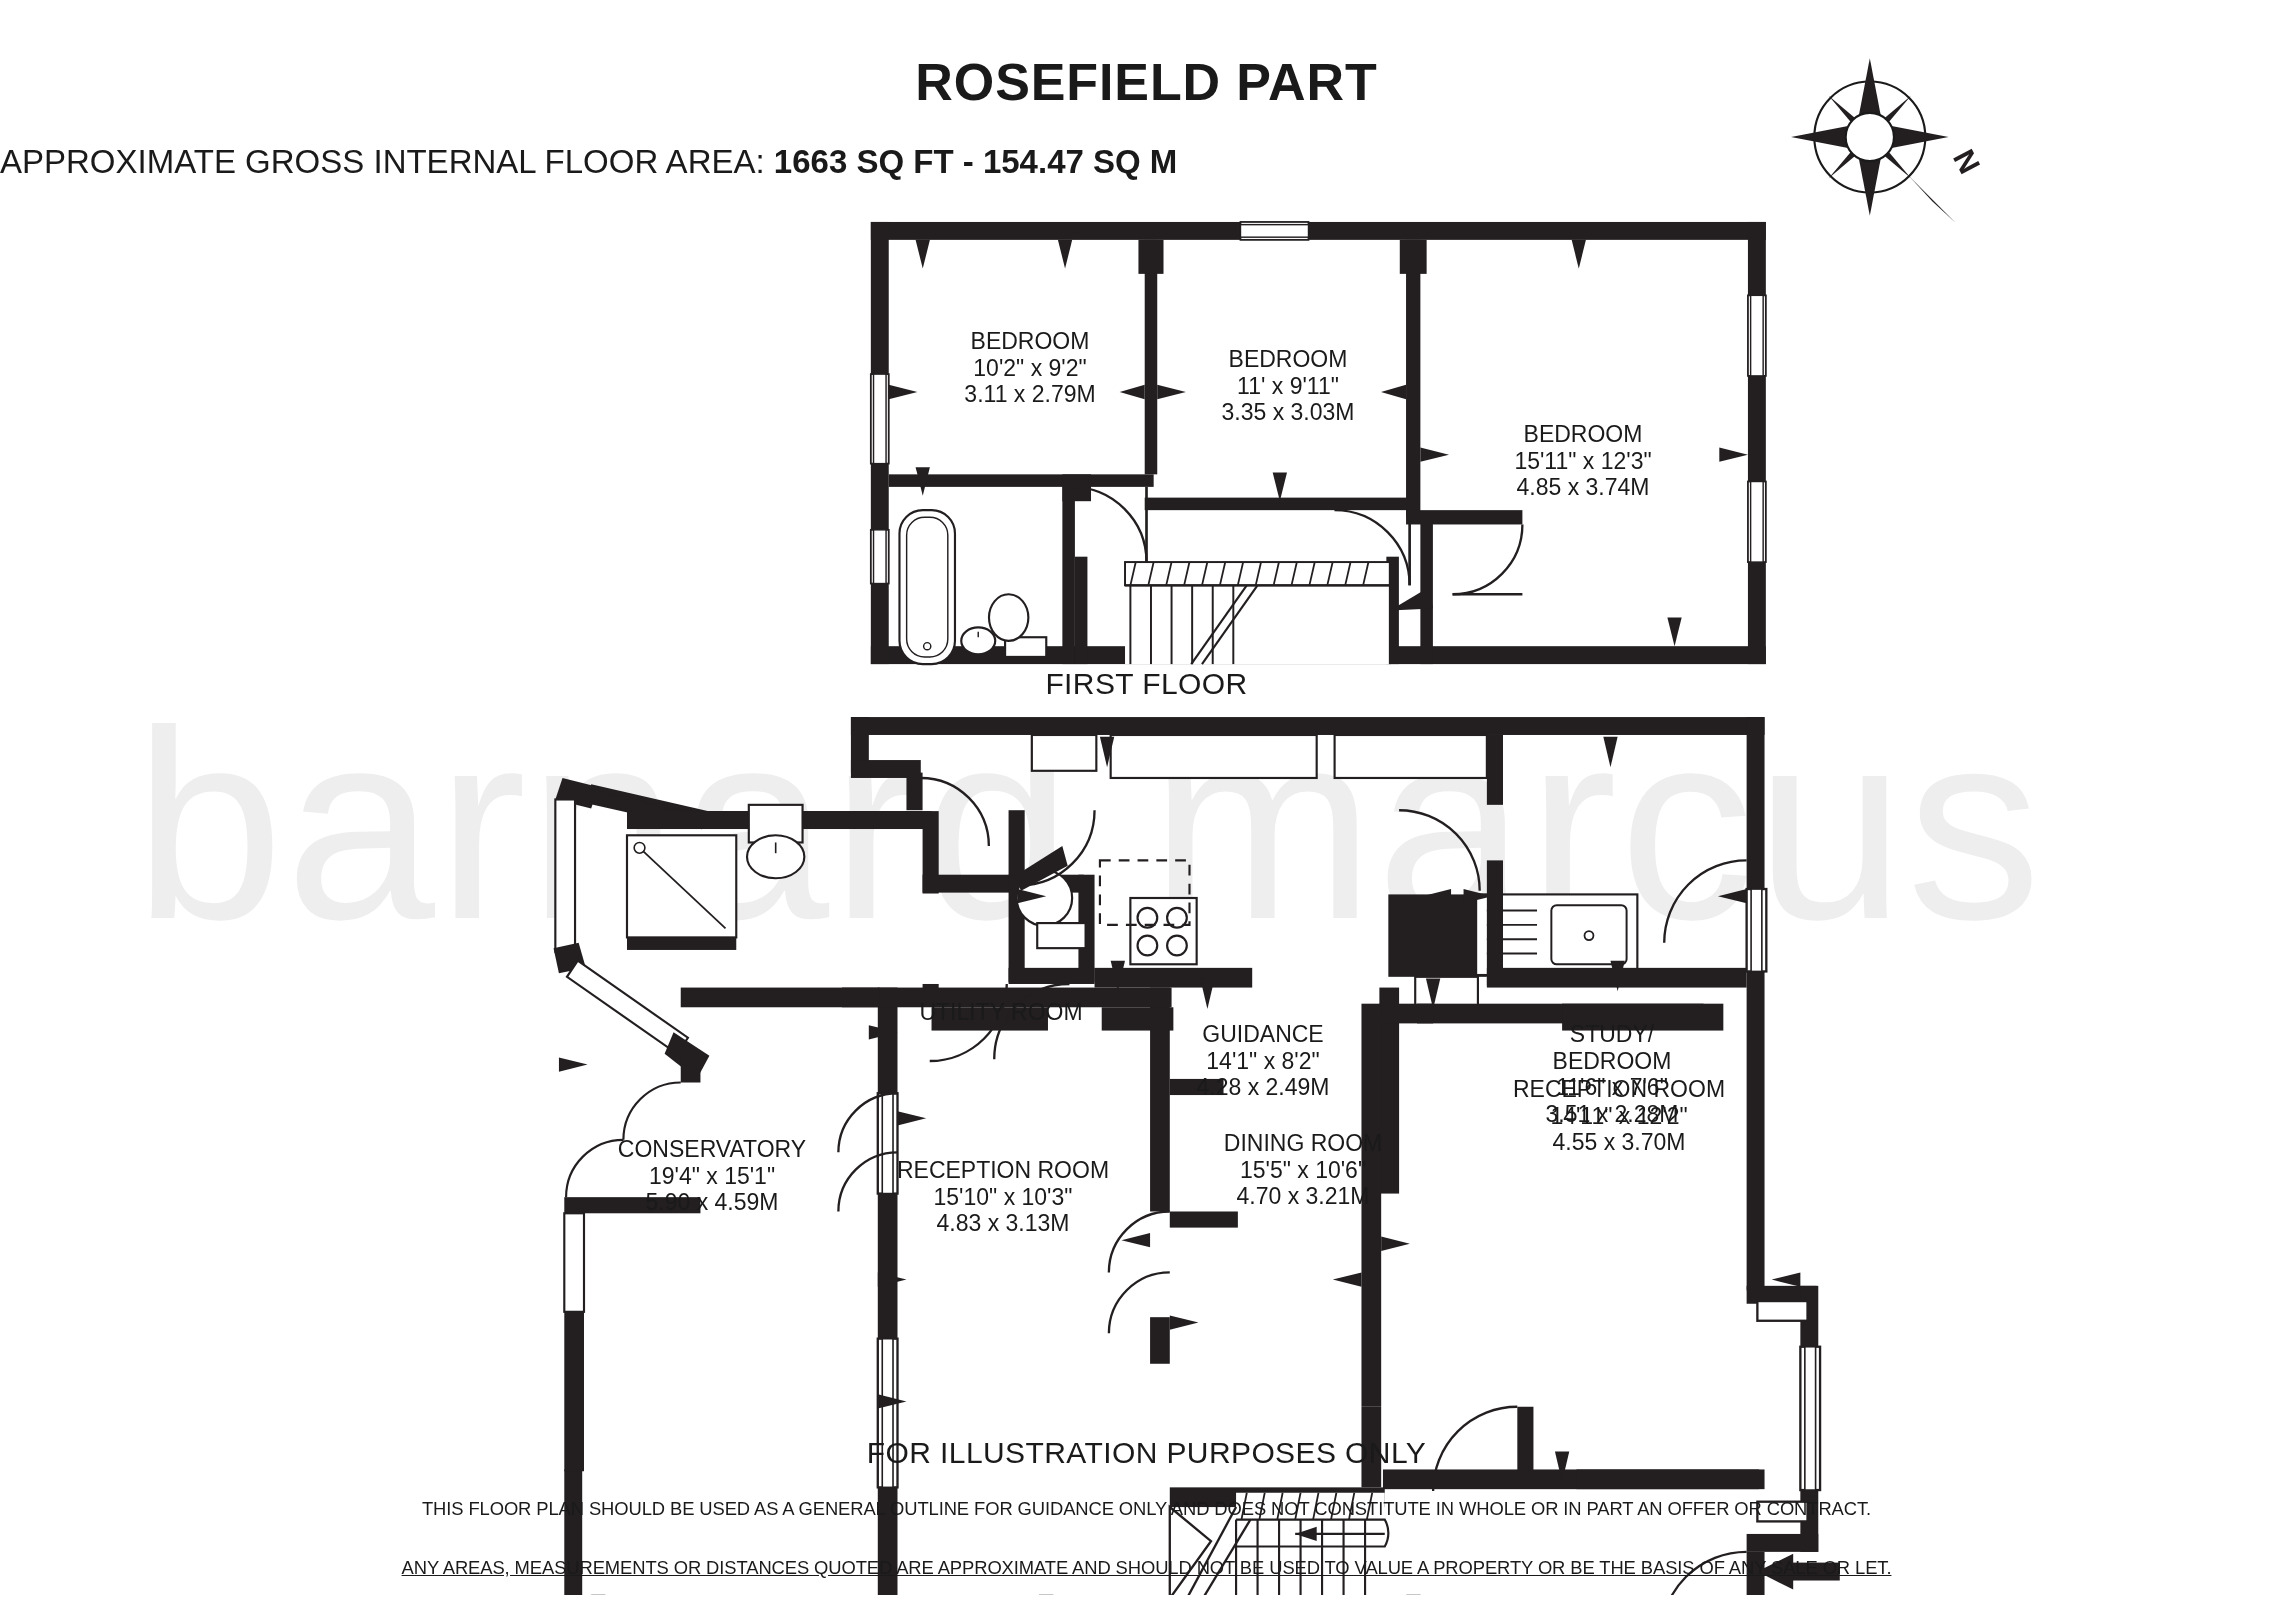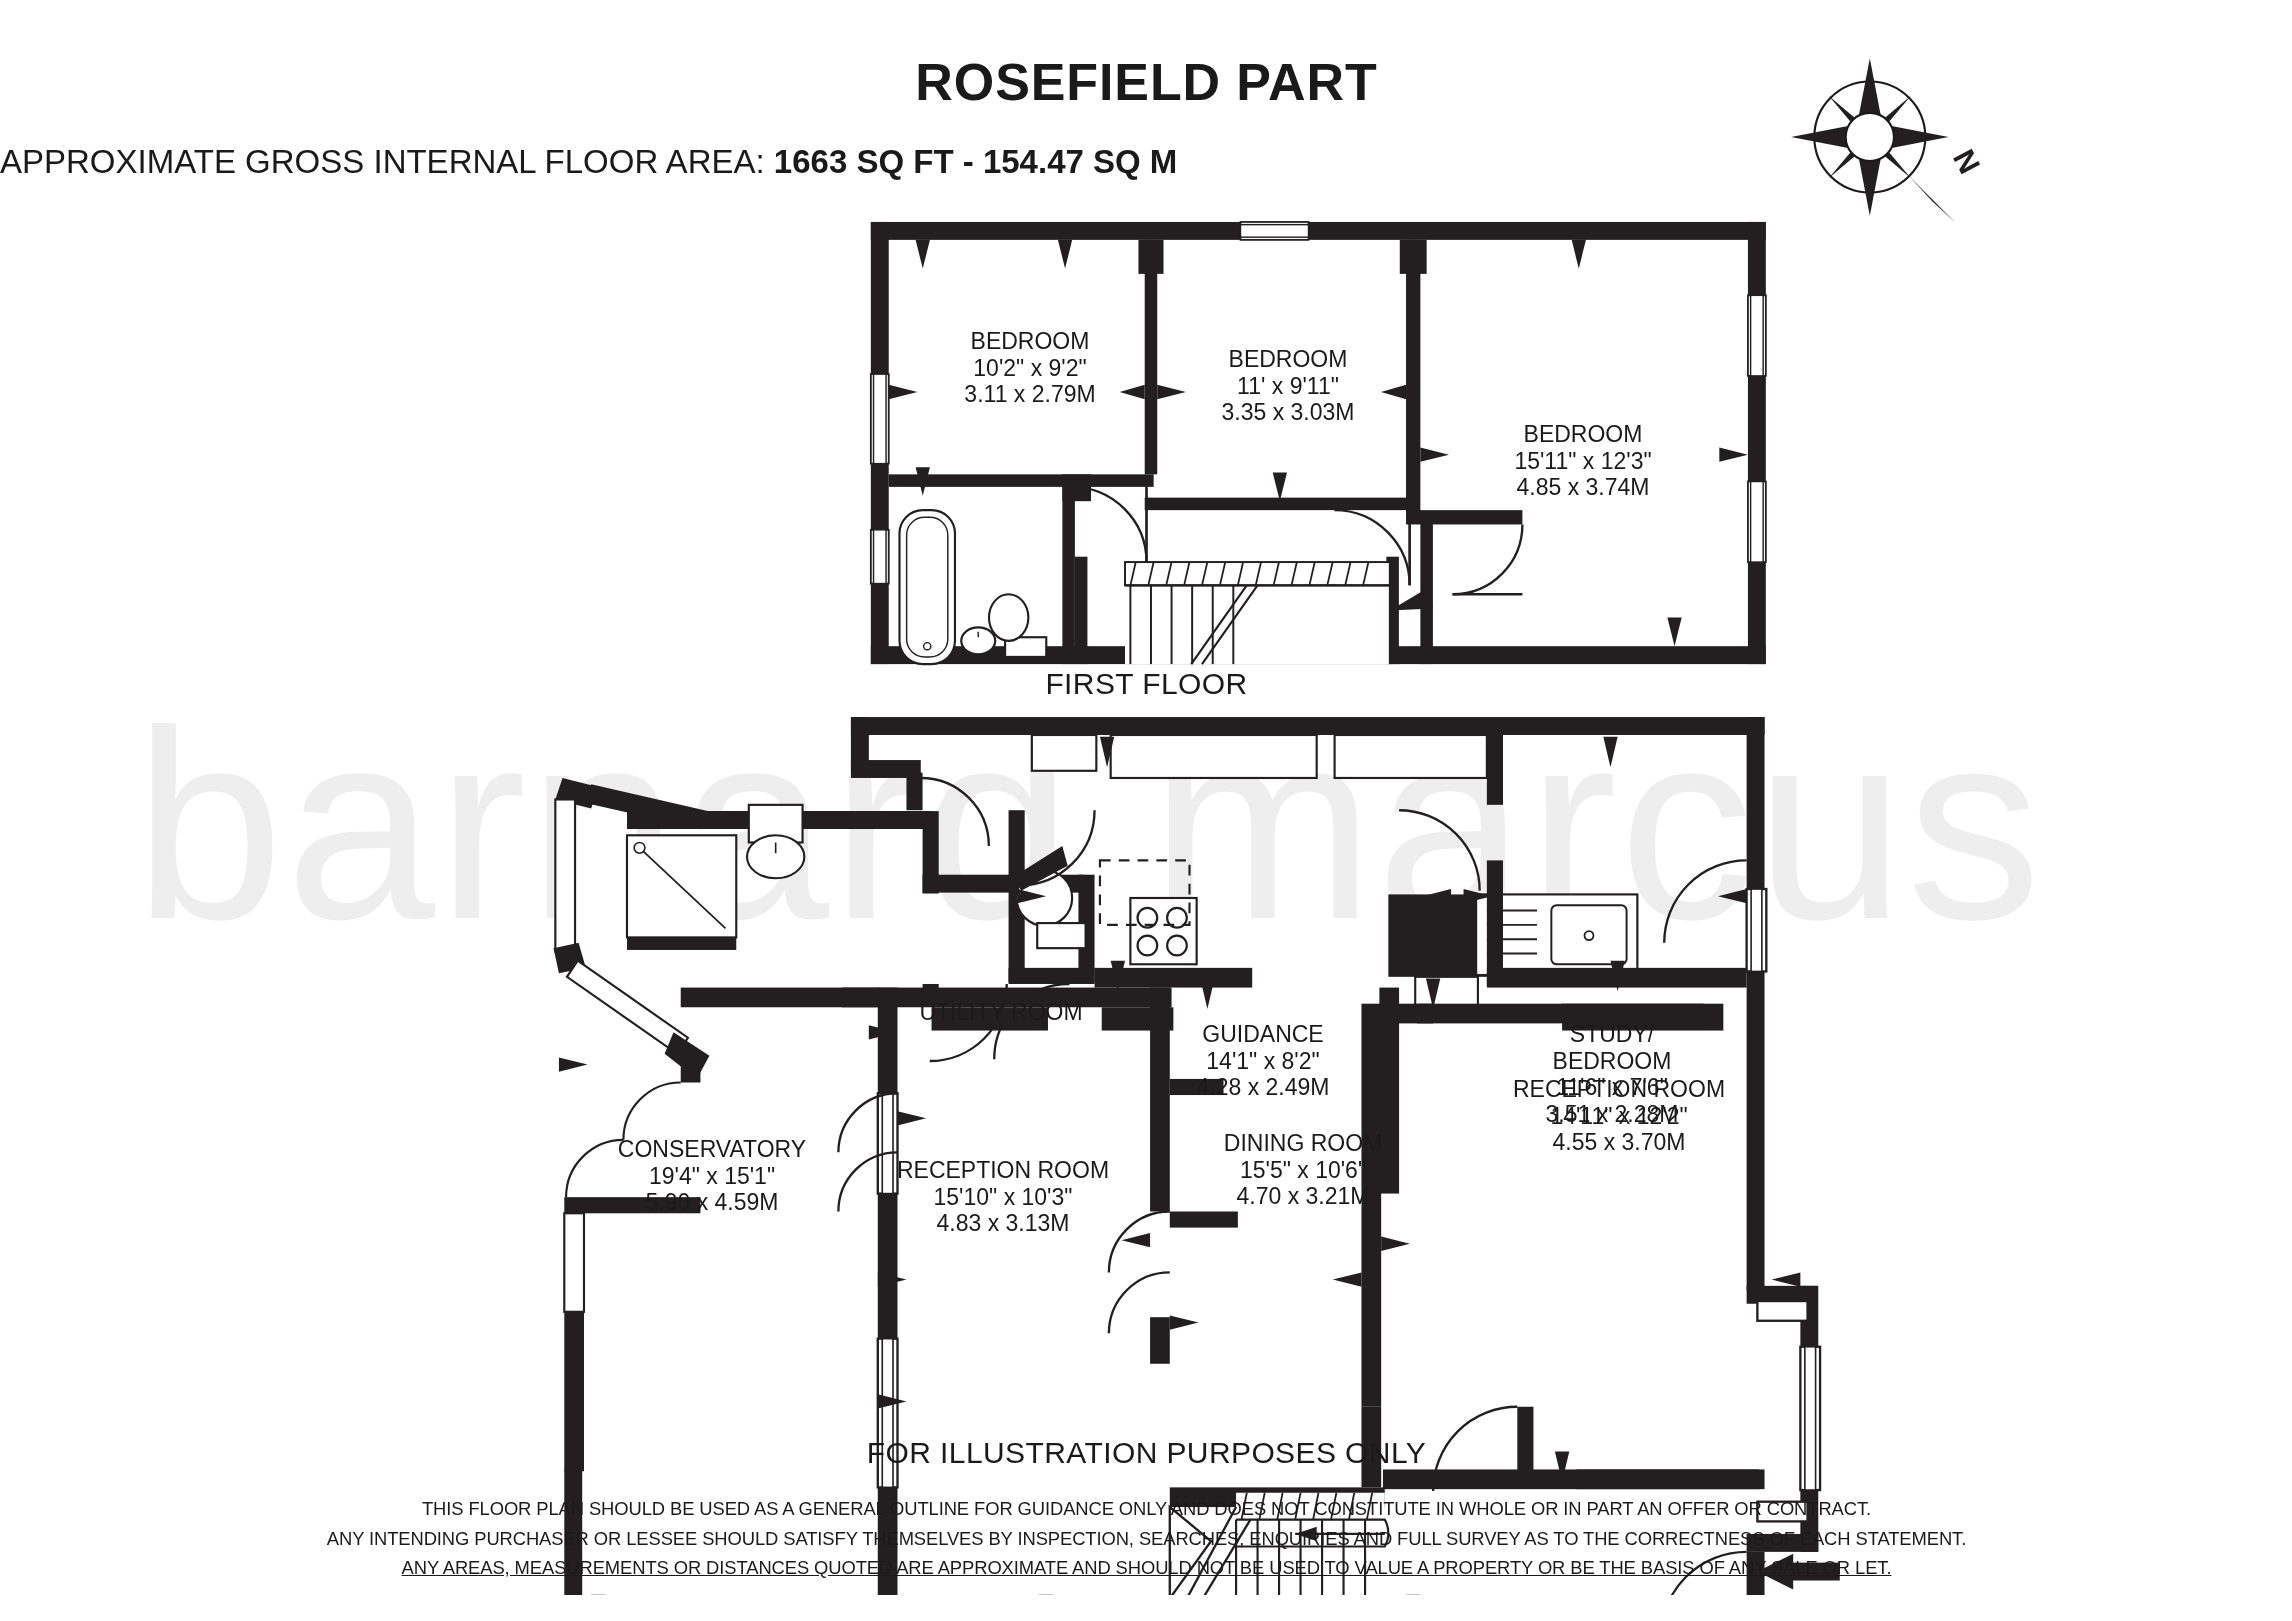--- a/index.html
+++ b/index.html
@@ -591,17 +591,16 @@
   <div class="txt room" style="left:1619px; top:1076px;">
     <span class="nm">RECEPTION ROOM</span>
     <span class="d1">14'11" x 12'2"</span>
     <span class="d2">4.55 x 3.70M</span>
   </div>
 
 
   <div class="txt illus" style="top:1436px;">FOR ILLUSTRATION PURPOSES ONLY</div>
 
   <div class="txt discl" style="top:1498px;">THIS FLOOR PLAN SHOULD BE USED AS A GENERAL OUTLINE FOR GUIDANCE ONLY AND DOES NOT CONSTITUTE IN WHOLE OR IN PART AN OFFER OR CONTRACT.</div>
-  <div class="txt discl" style="top:1528px;">ANY INTENDING PURCHASER OR LESSEE SHOULD SATISFY THEMSELVES BY INSPECTION, SEARCHES, ENQUIRIES AND FULL SURVEY AS TO THE CORRECTNESS OF EACH STATEMENT.</div>
   <div class="txt discl" style="top:1557px;text-decoration:underline;">ANY AREAS, MEASUREMENTS OR DISTANCES QUOTED ARE APPROXIMATE AND SHOULD NOT BE USED TO VALUE A PROPERTY OR BE THE BASIS OF ANY SALE OR LET.</div>
 
 </div>
 
 
 </body></html>

